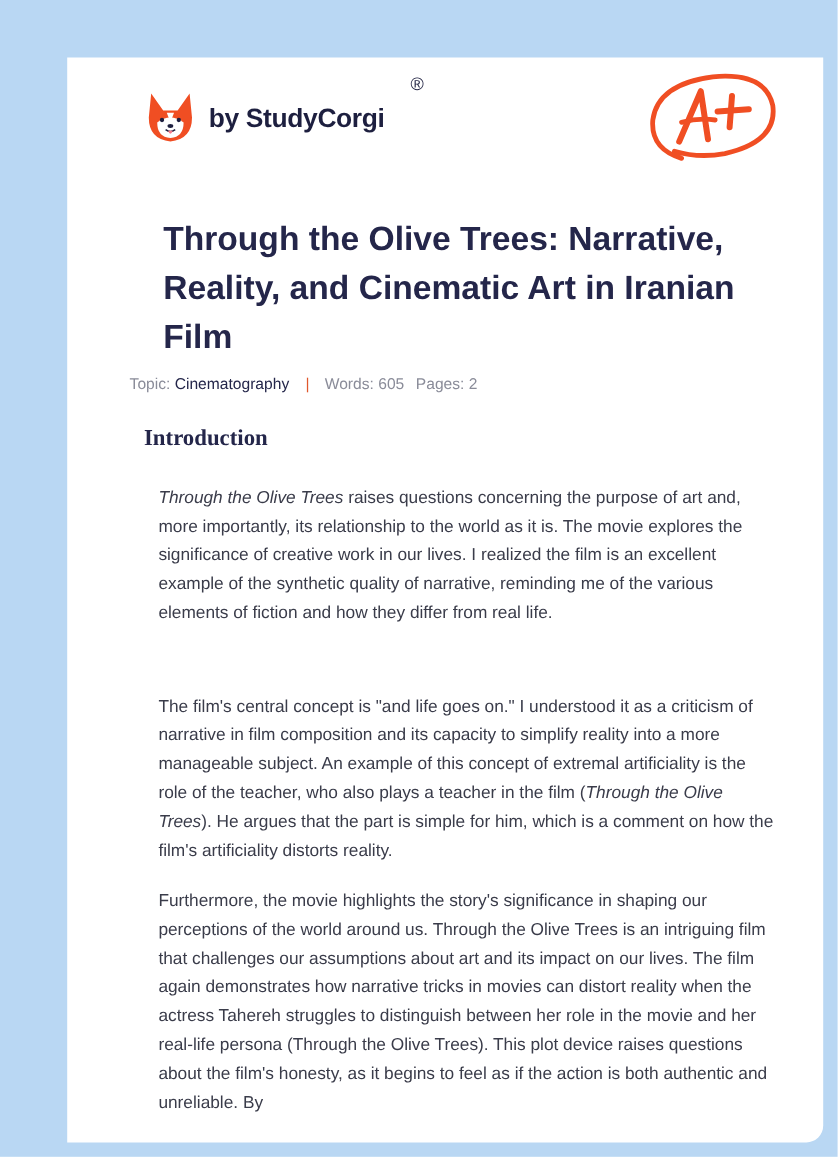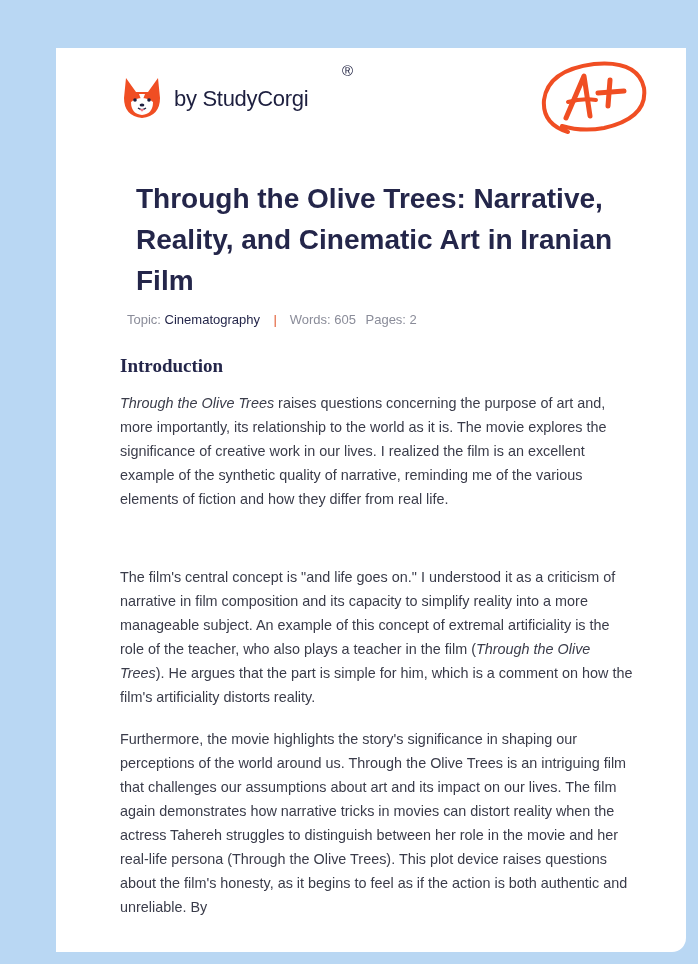--- a/index.html
+++ b/index.html
@@ -15,46 +15,46 @@
       background: #ffffff;
       border-radius: 0 0 14px 0;
     }
     .logo-row {
       position: absolute; left: 66px; top: 28px;
       display: flex; align-items: center;
     }
     .corgi { width: 40px; height: 46px; }
     .brand {
       margin-left: 12px; margin-top: 0;
-      font-size: 22px; font-weight: 400; color: #1d1f3f;
+      font-size: 22px; font-weight: 700; color: #1d1f3f;
       letter-spacing: -0.3px;
     }
     .reg {
       position: absolute; left: 286px; top: 14px;
       font-size: 15px; color: #1d1f3f; font-weight: 400;
     }
     .grade { position: absolute; left: 482px; top: 10px; width: 112px; height: 82px; }
     .title {
       position: absolute; left: 80px; top: 130px; width: 520px;
       margin: 0;
       font-size: 28px; line-height: 41px; font-weight: 700; color: #24264a;
     }
     .meta {
-      position: absolute; left: 71px; top: 264px;
+      position: absolute; left: 52px; top: 264px;
       font-size: 13px; color: #8a8c99;
     }
     .meta .topic-val { color: #24264a; }
     .meta .sep { color: #e0582d; margin: 0 9px 0 10px; }
     .meta .pages { margin-left: 6px; }
     h2 {
       position: absolute; left: 64px; margin: 0;
       font-size: 19px; font-weight: 700; color: #24264a; font-family: Liberation Serif, serif;
     }
     p {
-      position: absolute; left: 64px; width: 516px; margin: 0;
+      position: absolute; left: 64px; width: 516px; margin: 12px;
       font-size: 14.4px; line-height: 24px; color: #3a3c4a;
     }
     i { font-style: italic; }
   </style>
 </head>
 <body>
 
 <div class="card">
 
   <div class="logo-row">

